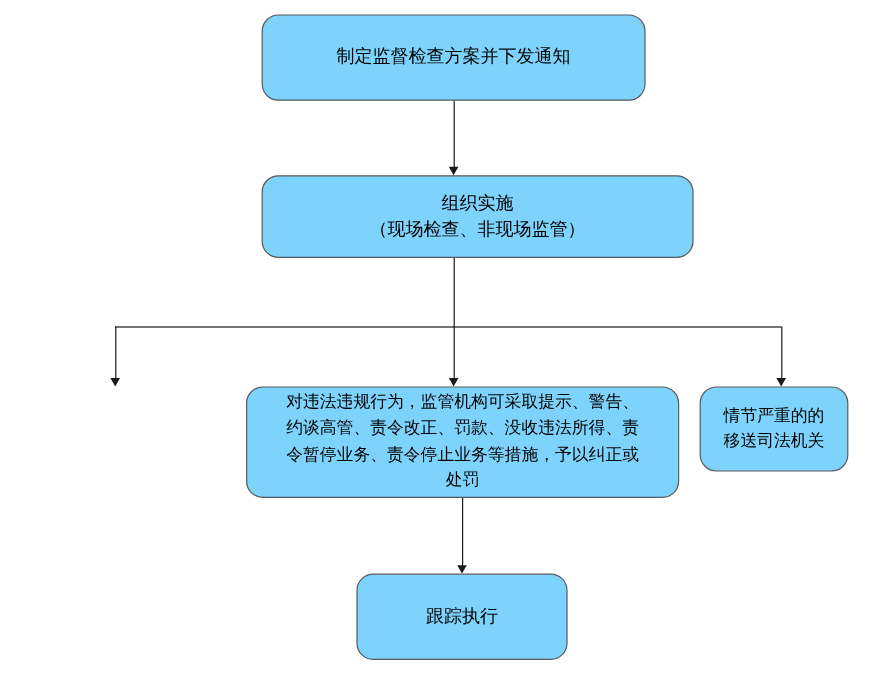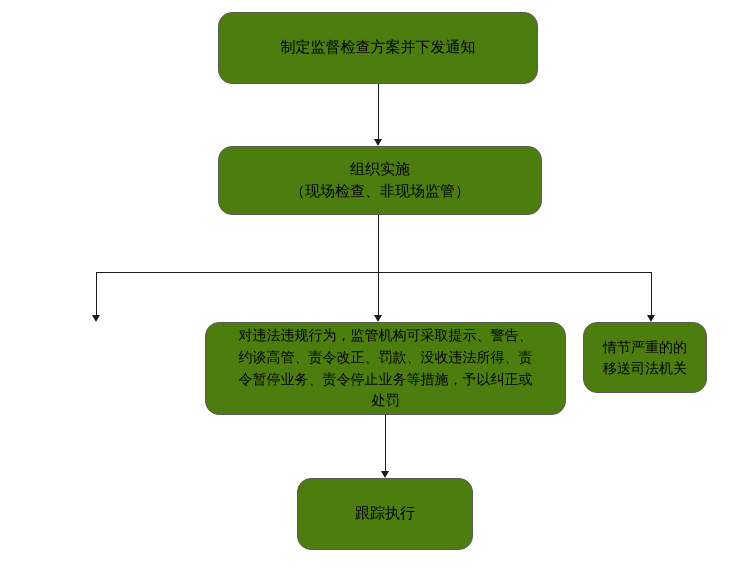--- a/index.html
+++ b/index.html
@@ -13,37 +13,37 @@
     height: 571px;
     background: #ffffff;
     overflow: hidden;
     font-family: "DejaVu Sans", "Liberation Sans", sans-serif;
   }
   .node {
     position: absolute;
     box-sizing: border-box;
     border: 1px solid #5a5a5a;
     border-radius: 14px;
-    background: #4d7c0f;
+    background: #7dd3fc;
     display: flex;
     align-items: center;
     justify-content: center;
     text-align: center;
     color: #000000;
     line-height: 1.45;
     white-space: pre-line;
   }
   .node-text {
     display: block;
     white-space: pre-line;
     padding: 0 6px;
   }
   
   #node-plan      { left: 218px; top: 12px;  width: 320px; height: 72px;  font-size: 15px; }
-  #node-execute   { left: 218px; top: 146px; width: 324px; height: 69px;  font-size: 15px; }
+  #node-execute   { left: 218px; top: 146px; width: 360px; height: 69px;  font-size: 15px; }
   #node-nothing   { left: 42px;  top: 322px; width: 144px; height: 71px;  font-size: 14px; }
   #node-measures  { left: 205px; top: 322px; width: 361px; height: 93px;  font-size: 14px;
                     line-height: 1.55; justify-content: center; }
   #node-judicial  { left: 583px; top: 322px; width: 124px; height: 71px;  font-size: 14px; }
   #node-followup  { left: 297px; top: 478px; width: 176px; height: 72px;  font-size: 15px; }
 
   
   .conn-v {
     position: absolute;
     width: 0;

